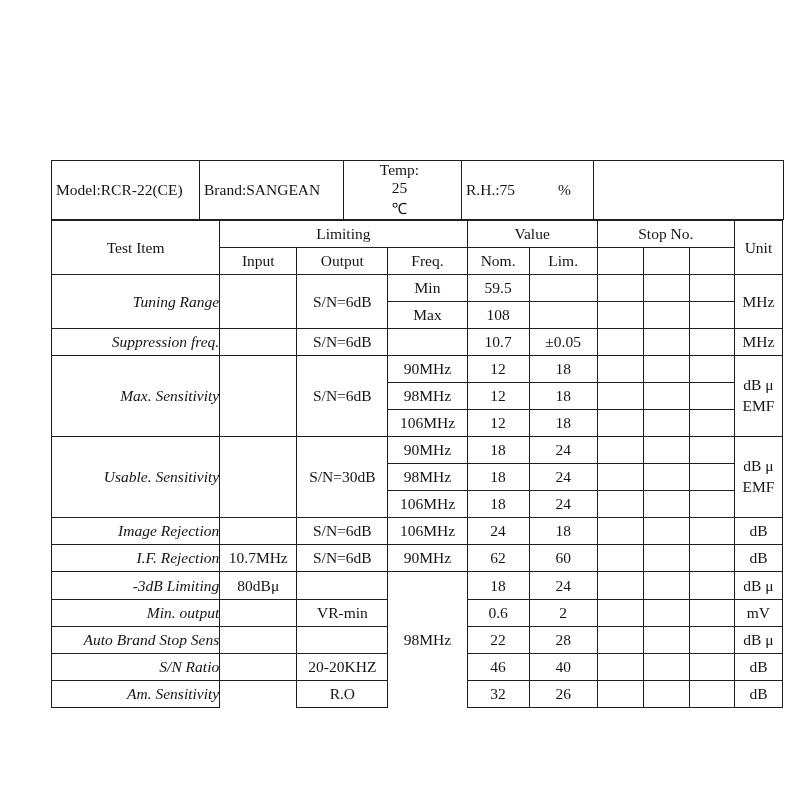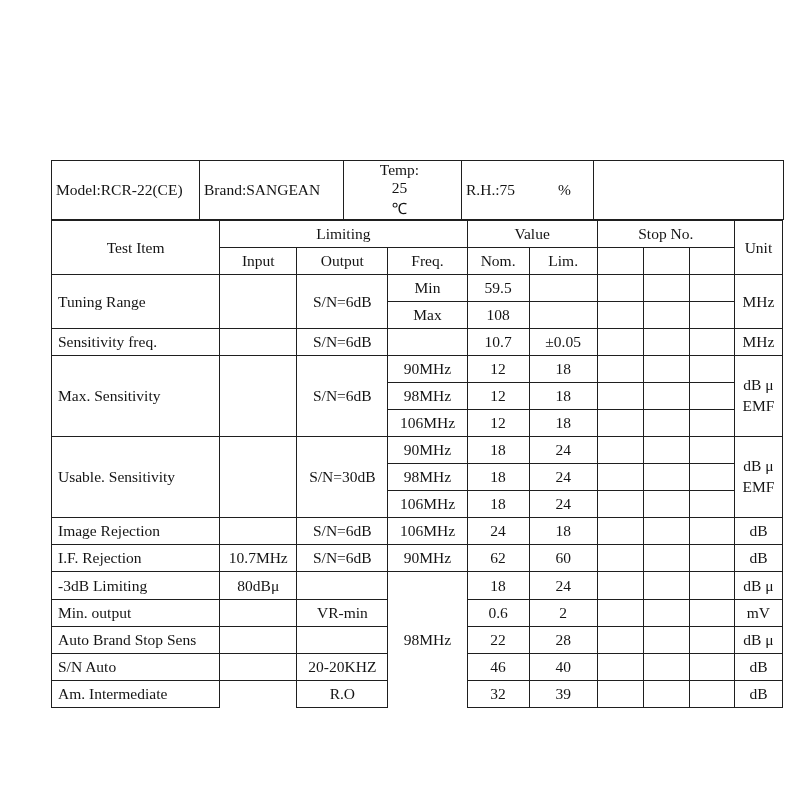--- a/index.html
+++ b/index.html
@@ -13,21 +13,21 @@
   .tables{position:absolute;left:51px;top:160px;}
   table{border-collapse:collapse;table-layout:fixed;}
   td{border:1px solid #1f1f1f;overflow:hidden;white-space:nowrap;}
   
   .info{width:732px;}
   .info td{height:23px;font-size:15.5px;padding:0 4px;vertical-align:middle;}
   .cell-flex{display:flex;justify-content:space-between;align-items:center;}
   
   .tbl{width:732px;}
   .tbl td{height:26px;font-size:15.5px;text-align:center;vertical-align:middle;padding:0;}
-  .tbl td.item{text-align:left;padding-left:6px;}
+  .tbl td.item{text-align:right;padding-left:6px;font-style:italic;}
   .hdr{font-size:15.5px;}
   .small-label{font-size:13px;}
   .unit-cell{text-align:center;padding-right:4px;}
   .unit-sm{font-size:11px;}
   .unit-mu{font-size:14px;}
   .mhz-merged{vertical-align:bottom;padding-bottom:22px;}
   .two-line{line-height:1.35;}
   .nbb{border-bottom:1px solid #ffffff !important;border-bottom:none !important;}
 </style>
 </head>
@@ -116,21 +116,21 @@
       <tr>
         <td>Max</td>
         <td>108</td>
         <td></td>
         <td></td>
             <td></td>
             <td></td>
       </tr>
 
       <tr>
-        <td class="item">Sensitivity freq.</td>
+        <td class="item">Suppression freq.</td>
         <td></td>
         <td>S/N=6dB</td>
         <td></td>
         <td>10.7</td>
         <td>±0.05</td>
         <td></td>
             <td></td>
             <td></td>
         <td class="unit-cell">MHz</td>
       </tr>
@@ -256,37 +256,37 @@
         <td></td>
         <td>22</td>
         <td>28</td>
         <td></td>
             <td></td>
             <td></td>
         <td class="unit-cell unit-mu">dB μ</td>
       </tr>
 
       <tr>
-        <td class="item">S/N Auto</td>
+        <td class="item">S/N Ratio</td>
         <td></td>
         <td>20-20KHZ</td>
         <td>46</td>
         <td>40</td>
         <td></td>
             <td></td>
             <td></td>
         <td class="unit-cell">dB</td>
       </tr>
 
       <tr>
-        <td class="item">Am. Intermediate</td>
+        <td class="item">Am. Sensitivity</td>
         <td class="nbb"></td>
         <td>R.O</td>
         <td>32</td>
-        <td>39</td>
+        <td>26</td>
         <td></td>
             <td></td>
             <td></td>
         <td class="unit-cell">dB</td>
       </tr>
     </tbody>
       </table>
   </div>
 </div>
 

